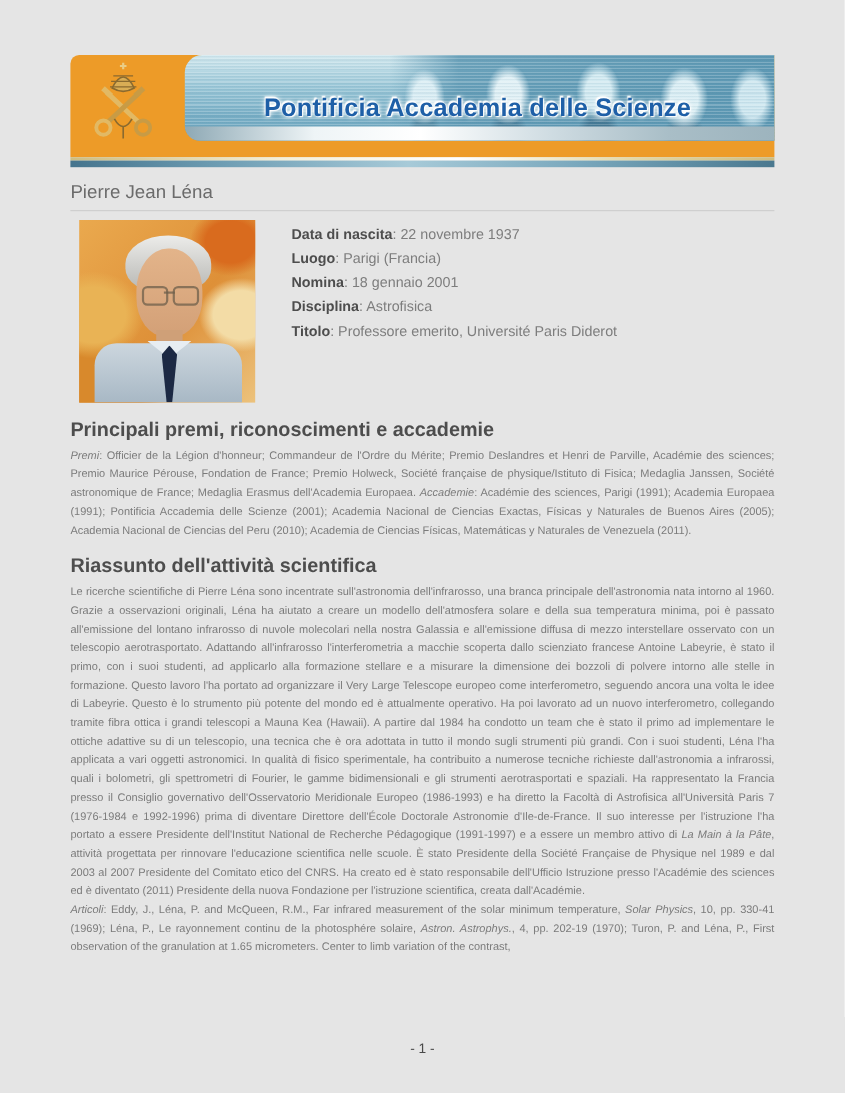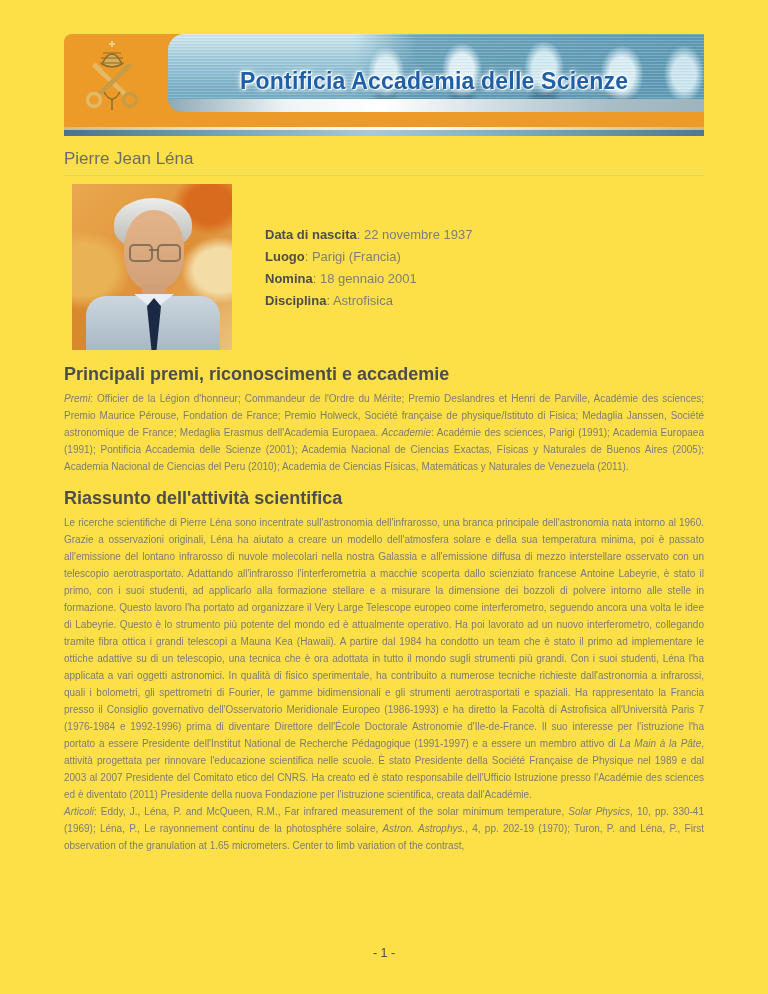--- a/index.html
+++ b/index.html
@@ -1,18 +1,18 @@
 <!DOCTYPE html>
 <html><head>
 <meta charset="utf-8">
 <style>
   html, body { margin: 0; padding: 0; background: #ffffff; }
   .page {
     width: 768px; height: 994px; position: relative; box-sizing: border-box;
-    padding: 0 64px; background: #fde047; overflow: hidden;
+    padding: 16px 64px; background: #e5e5e5; overflow: hidden;
     font-family: "Liberation Sans", sans-serif; color: #7b7b7b;
   }
 
   
   .header { position: relative; width: 640px; height: 105px; margin-top: 32px; }
   .hdr-orange {
     position: absolute; left: 0; top: 2px; width: 640px; height: 93px;
     background: #ed9b28; border-radius: 8px 0 0 0;
   }
   .crest { position: absolute; left: 16px; top: 8px; width: 64px; height: 74px; }
@@ -58,21 +58,21 @@
   .steel-stripe {
     position: absolute; left: 0; top: 98px; width: 640px; height: 6px;
     background: linear-gradient(90deg, #45748d 0%, #6f9eb4 22%, #a7cad8 48%, #7aa8bd 72%, #4a788f 100%);
   }
 
   
   .page-title { margin: 12px 0 0 0; font-size: 17px; font-weight: normal; color: #6b6b6b; }
   .rule { border: none; border-top: 1px solid #cccccc; margin: 6px 0 8px 0; }
 
   
-  .profile { display: flex; align-items: center; }
+  .profile { display: flex; align-items: flex-start; }
   .photo {
     width: 160px; height: 166px; margin-left: 8px; position: relative; overflow: hidden; flex: none;
     background:
       radial-gradient(60px 50px at 86% 12%, #d96b1e 0 38%, rgba(217,107,30,0) 62%),
       radial-gradient(70px 60px at 8% 52%, #e9b355 0 42%, rgba(233,179,85,0) 66%),
       radial-gradient(55px 48px at 92% 52%, #f3dca6 0 46%, rgba(243,220,166,0) 70%),
       radial-gradient(85px 70px at 12% 92%, #d8892c 0 48%, rgba(216,137,44,0) 72%),
       linear-gradient(135deg, #eaa94e 0%, #de9038 55%, #ecc27c 100%);
   }
   .ph-hair { position: absolute; left: 42px; top: 14px; width: 78px; height: 52px;
@@ -151,20 +151,21 @@
       <div class="ph-neck"></div>
       <div class="ph-shirt"></div>
       <div class="ph-collar"></div>
       <div class="ph-tie"></div>
     </div>
     <div class="bio">
       <div class="bio-row"><span class="bio-label">Data di nascita</span><span class="bio-value">: <span>22 novembre 1937</span></span></div>
       <div class="bio-row"><span class="bio-label">Luogo</span><span class="bio-value">: <span>Parigi (Francia)</span></span></div>
       <div class="bio-row"><span class="bio-label">Nomina</span><span class="bio-value">: <span>18 gennaio 2001</span></span></div>
       <div class="bio-row"><span class="bio-label">Disciplina</span><span class="bio-value">: <span>Astrofisica</span></span></div>
+      <div class="bio-row"><span class="bio-label">Titolo</span><span class="bio-value">: <span>Professore emerito, Université Paris Diderot</span></span></div>
     </div>
   </div>
 
   <div class="section-heading first">Principali premi, riconoscimenti e accademie</div>
   <p class="body-par"><em>Premi</em><span>: Officier de la Légion d'honneur; Commandeur de l'Ordre du Mérite; Premio Deslandres et Henri de Parville, Académie des sciences; Premio Maurice Pérouse, Fondation de France; Premio Holweck, Société française de physique/Istituto di Fisica; Medaglia Janssen, Société astronomique de France; Medaglia Erasmus dell'Academia Europaea. </span><em>Accademie</em><span>: Académie des sciences, Parigi (1991); Academia Europaea (1991); Pontificia Accademia delle Scienze (2001); Academia Nacional de Ciencias Exactas, Físicas y Naturales de Buenos Aires (2005); Academia Nacional de Ciencias del Peru (2010); Academia de Ciencias Físicas, Matemáticas y Naturales de Venezuela (2011).</span></p>
 
   <div class="section-heading">Riassunto dell'attività scientifica</div>
   <p class="body-par"><span>Le ricerche scientifiche di Pierre Léna sono incentrate sull'astronomia dell'infrarosso, una branca principale dell'astronomia nata intorno al 1960. Grazie a osservazioni originali, Léna ha aiutato a creare un modello dell'atmosfera solare e della sua temperatura minima, poi è passato all'emissione del lontano infrarosso di nuvole molecolari nella nostra Galassia e all'emissione diffusa di mezzo interstellare osservato con un telescopio aerotrasportato. Adattando all'infrarosso l'interferometria a macchie scoperta dallo scienziato francese Antoine Labeyrie, è stato il primo, con i suoi studenti, ad applicarlo alla formazione stellare e a misurare la dimensione dei bozzoli di polvere intorno alle stelle in formazione. Questo lavoro l'ha portato ad organizzare il Very Large Telescope europeo come interferometro, seguendo ancora una volta le idee di Labeyrie. Questo è lo strumento più potente del mondo ed è attualmente operativo. Ha poi lavorato ad un nuovo interferometro, collegando tramite fibra ottica i grandi telescopi a Mauna Kea (Hawaii). A partire dal 1984 ha condotto un team che è stato il primo ad implementare le ottiche adattive su di un telescopio, una tecnica che è ora adottata in tutto il mondo sugli strumenti più grandi. Con i suoi studenti, Léna l'ha applicata a vari oggetti astronomici. In qualità di fisico sperimentale, ha contribuito a numerose tecniche richieste dall'astronomia a infrarossi, quali i bolometri, gli spettrometri di Fourier, le gamme bidimensionali e gli strumenti aerotrasportati e spaziali. Ha rappresentato la Francia presso il Consiglio governativo dell'Osservatorio Meridionale Europeo (1986-1993) e ha diretto la Facoltà di Astrofisica all'Università Paris 7 (1976-1984 e 1992-1996) prima di diventare Direttore dell'École Doctorale Astronomie d'Ile-de-France. Il suo interesse per l'istruzione l'ha portato a essere Presidente dell'Institut National de Recherche Pédagogique (1991-1997) e a essere un membro attivo di </span><em>La Main à la Pâte</em><span>, attività progettata per rinnovare l'educazione scientifica nelle scuole. È stato Presidente della Société Française de Physique nel 1989 e dal 2003 al 2007 Presidente del Comitato etico del CNRS. Ha creato ed è stato responsabile dell'Ufficio Istruzione presso l'Académie des sciences ed è diventato (2011) Presidente della nuova Fondazione per l'istruzione scientifica, creata dall'Académie.</span></p>
 
   <p class="body-par"><em>Articoli</em><span>: Eddy, J., Léna, P. and McQueen, R.M., Far infrared measurement of the solar minimum temperature, </span><em>Solar Physics</em><span>, 10, pp. 330-41 (1969); Léna, P., Le rayonnement continu de la photosphére solaire, </span><em>Astron. Astrophys.</em><span>, 4, pp. 202-19 (1970); Turon, P. and Léna, P., First observation of the granulation at 1.65 micrometers. Center to limb variation of the contrast, </span></p>

